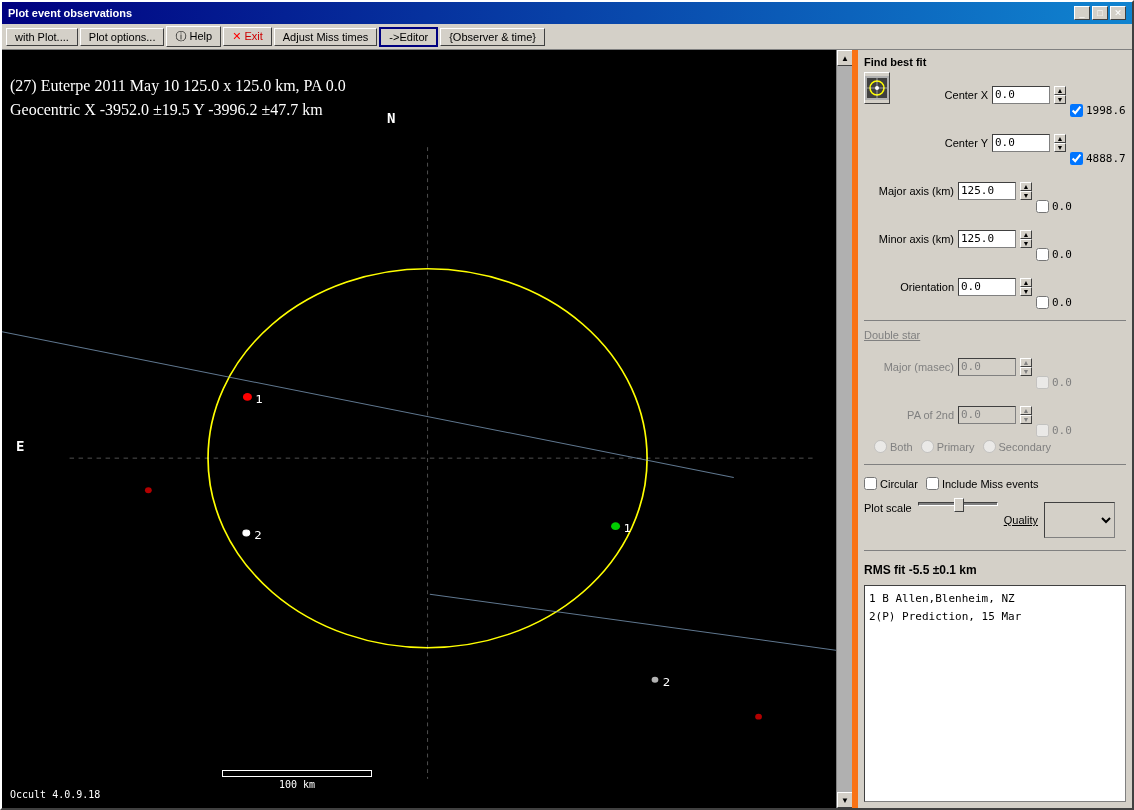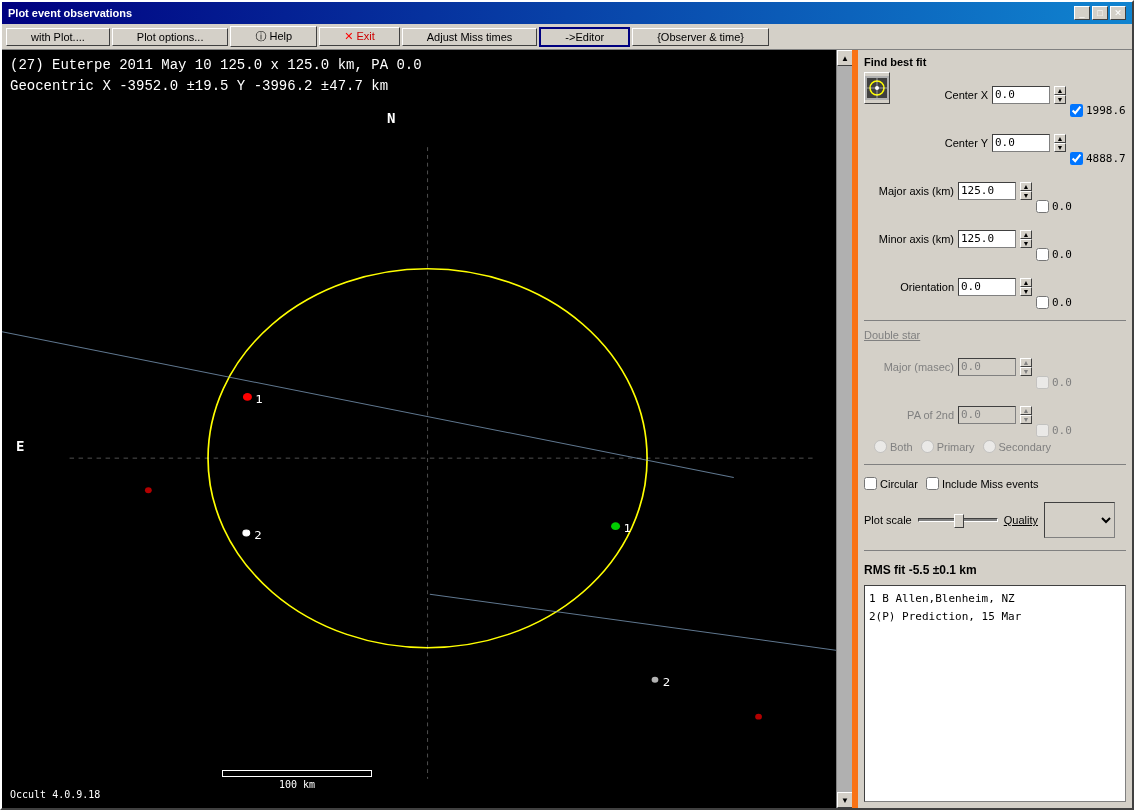--- a/index.html
+++ b/index.html
@@ -53,21 +53,21 @@
     .toolbar {
       display: flex;
       align-items: center;
       padding: 2px 4px;
       gap: 2px;
       background: #d4d0c8;
       border-bottom: 1px solid #808080;
     }
     
     .toolbar-btn {
-      padding: 2px 24px;
+      padding: 2px 8px;
       background: #d4d0c8;
       border: 1px solid #fff;
       border-right-color: #404040;
       border-bottom-color: #404040;
       font-size: 11px;
       cursor: pointer;
       white-space: nowrap;
     }
     
     .toolbar-btn.active {
@@ -87,25 +87,25 @@
     
     .plot-area {
       flex: 1;
       background: #000;
       position: relative;
       overflow: hidden;
     }
     
     .plot-info {
       position: absolute;
-      top: 5px;
+      top: 24px;
       left: 8px;
       color: white;
-      font-size: 14px;
-      font-family: Liberation Mono, monospace;
+      font-size: 16px;
+      font-family: Liberation Serif, serif;
       line-height: 1.5;
     }
     
     .north-label {
       position: absolute;
       top: 60px;
       left: 385px;
       color: white;
       font-size: 14px;
       font-weight: bold;
@@ -298,21 +298,21 @@
     
     .check-item {
       display: flex;
       align-items: center;
       gap: 3px;
       font-size: 11px;
     }
     
     .plot-scale-row {
       display: flex;
-      align-items: center;
+      align-items: flex-start;
       gap: 6px;
       margin: 4px 0;
     }
     
     .plot-scale-label {
       font-size: 11px;
       color: #000;
     }
     
     .slider-track {

